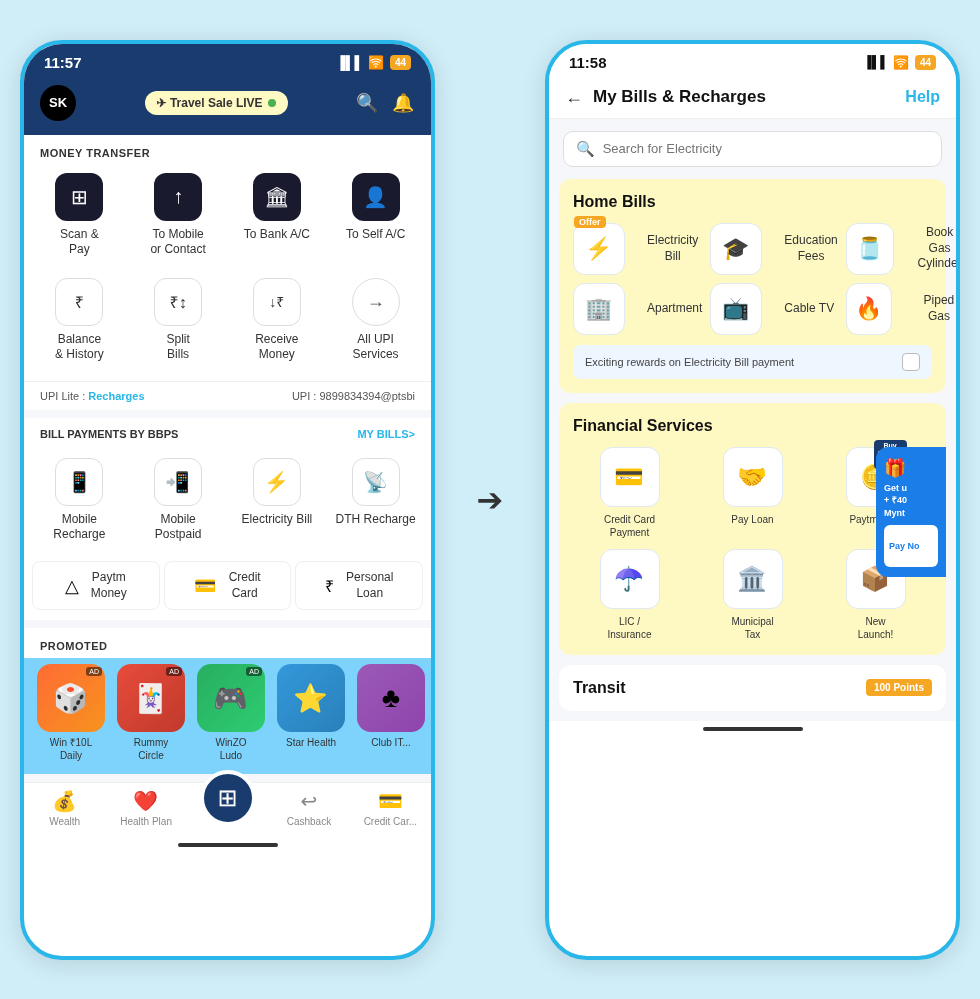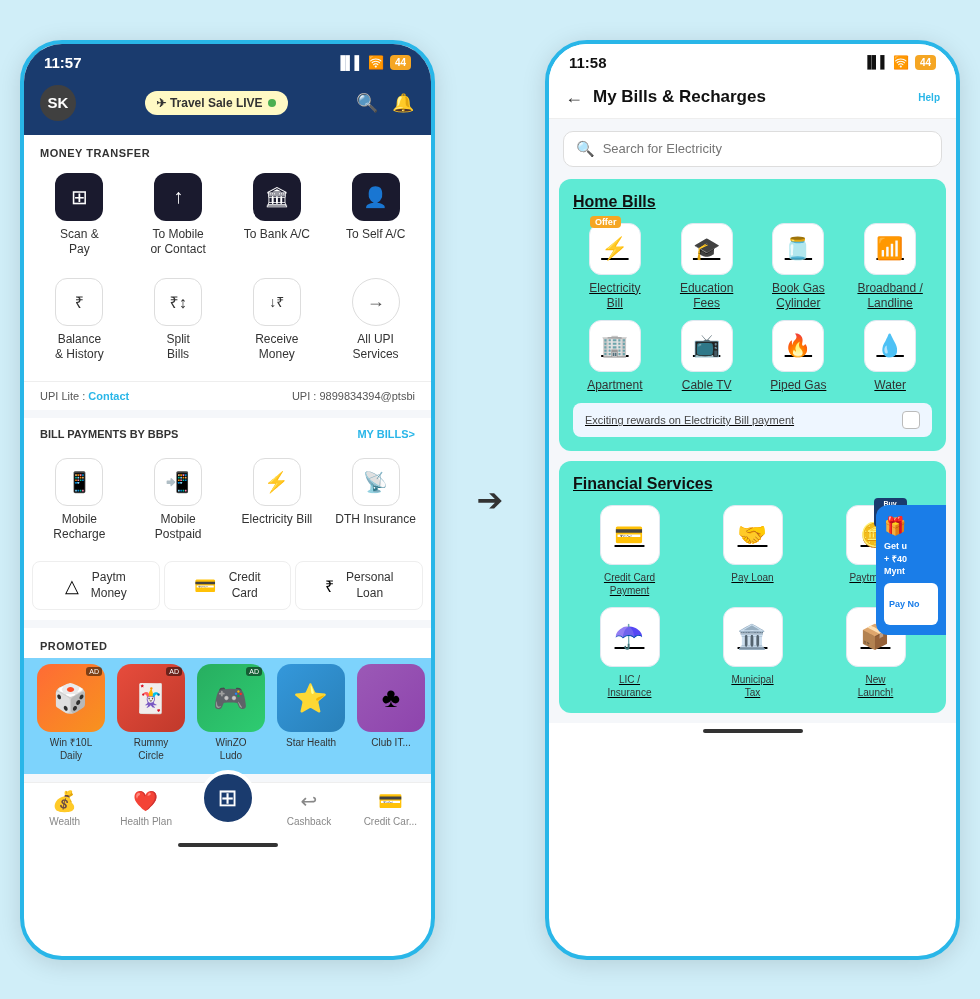--- a/index.html
+++ b/index.html
@@ -51,24 +51,24 @@
 
     
     .left-header {
       background: #1a3b6e;
       padding: 6px 16px 14px;
       display: flex;
       align-items: center;
       justify-content: space-between;
     }
     .sk-avatar {
-      background: #404040;
+      background: #000000;
       color: white;
       font-weight: 800;
-      font-size: 15px;
+      font-size: 13px;
       border-radius: 50%;
       width: 36px; height: 36px;
       display: flex; align-items: center; justify-content: center;
     }
     .travel-badge {
       background: #fff9c4;
       border-radius: 20px;
       padding: 5px 12px;
       font-size: 12px;
       font-weight: 600;
@@ -254,21 +254,21 @@
     .right-header {
       background: white;
       padding: 8px 16px 10px;
       display: flex;
       align-items: center;
       justify-content: space-between;
       border-bottom: 1px solid #eee;
     }
     .back-btn { font-size: 18px; color: #333; cursor: pointer; }
     .page-title { font-size: 17px; font-weight: 700; color: #111; flex: 1; margin-left: 10px; }
-    .help-btn { color: #29b6e8; font-size: 10px; font-weight: 600; cursor: pointer; }
+    .help-btn { color: #29b6e8; font-size: 16px; font-weight: 600; cursor: pointer; }
 
     .right-body { background: #f5f7fa; overflow-y: auto; }
 
     .search-bar {
       margin: 12px 14px;
       background: white;
       border-radius: 10px;
       border: 1.5px solid #ddd;
       display: flex;
       align-items: center;
@@ -277,43 +277,41 @@
     }
     .search-bar .search-icon { color: #aaa; font-size: 15px; }
     .search-bar input {
       border: none; outline: none;
       font-size: 13px; color: #999;
       background: transparent;
       flex: 1;
     }
 
     .card-section {
-      background: #5eead4;
+      background: #fef9c3;
       border-radius: 12px;
       margin: 0 10px 10px;
       padding: 14px;
-      text-decoration: underline;
     }
     .card-section-title {
       font-size: 16px;
       font-weight: 700;
       color: #111;
       margin-bottom: 12px;
     }
 
     .bills-grid {
       display: grid;
       grid-template-columns: repeat(4, 1fr);
       gap: 8px;
     }
     .bill-item {
       display: flex;
-      flex-direction: column;
-      align-items: center;
-      gap: 6px;
+      align-items: center;
+      gap: 22px;
       cursor: pointer;
       position: relative;
     }
     .bill-icon-wrap {
       width: 52px; height: 52px;
       border: 1.5px solid #e0e8f0;
       border-radius: 12px;
       display: flex;
       align-items: center;
       justify-content: center;
@@ -509,21 +507,21 @@
         <div class="icon-box outline" style="font-size:14px;">↓₹</div>
         <span class="icon-label">Receive<br>Money</span>
       </div>
       <div class="icon-item">
         <div class="icon-box circle-outline" style="font-size:18px;">→</div>
         <span class="icon-label">All UPI<br>Services</span>
       </div>
     </div>
 
     <div class="upi-bar">
-      <span>UPI Lite : <span class="activate">Contact</span></span>
+      <span>UPI Lite : <span class="activate">Recharges</span></span>
       <span>UPI : 9899834394@ptsbi</span>
     </div>
 
     <div class="bill-section">
       <div class="bill-header">
         <span class="bill-header-title">BILL PAYMENTS BY  BBPS</span>
         <span class="my-bills-link">MY BILLS&gt;</span>
       </div>
       <div class="bill-grid">
         <div class="icon-item">
@@ -533,21 +531,21 @@
         <div class="icon-item">
           <div class="icon-box outline">📲</div>
           <span class="icon-label">Mobile<br>Postpaid</span>
         </div>
         <div class="icon-item">
           <div class="icon-box outline">⚡</div>
           <span class="icon-label">Electricity Bill</span>
         </div>
         <div class="icon-item">
           <div class="icon-box outline">📡</div>
-          <span class="icon-label">DTH Insurance</span>
+          <span class="icon-label">DTH Recharge</span>
         </div>
       </div>
 
       <div style="display:grid; grid-template-columns: repeat(3,1fr); padding: 0 8px 10px; gap:4px; background:white;">
         <div class="icon-item" style="flex-direction:row; justify-content:center; border:1.5px solid #eee; border-radius:8px; padding:8px;">
           <span style="font-size:18px; margin-right:6px;">△</span>
           <span class="icon-label">Paytm<br>Money</span>
         </div>
         <div class="icon-item" style="flex-direction:row; justify-content:center; border:1.5px solid #eee; border-radius:8px; padding:8px;">
           <span style="font-size:18px; margin-right:6px;">💳</span>
@@ -760,18 +758,22 @@
         </div>
 
         <div class="fin-right-card">
           <span style="font-size:18px;">🎁</span>
           <span style="font-size:9px; font-weight:700; line-height:1.4;">Get u<br>+ ₹40<br>Mynt</span>
           <div style="background:white; color:#1a7de8; font-size:9px; font-weight:700; border-radius:6px; padding:16px 5px; margin-top:auto;">Pay No</div>
         </div>
       </div>
     </div>
 
+    <div class="transit-section">
+      <span class="transit-title">Transit</span>
+      <span class="points-badge">100 Points</span>
+    </div>
 
     <div class="home-indicator">
       <div class="home-bar"></div>
     </div>
   </div>
 </div>
 
 </body></html>

